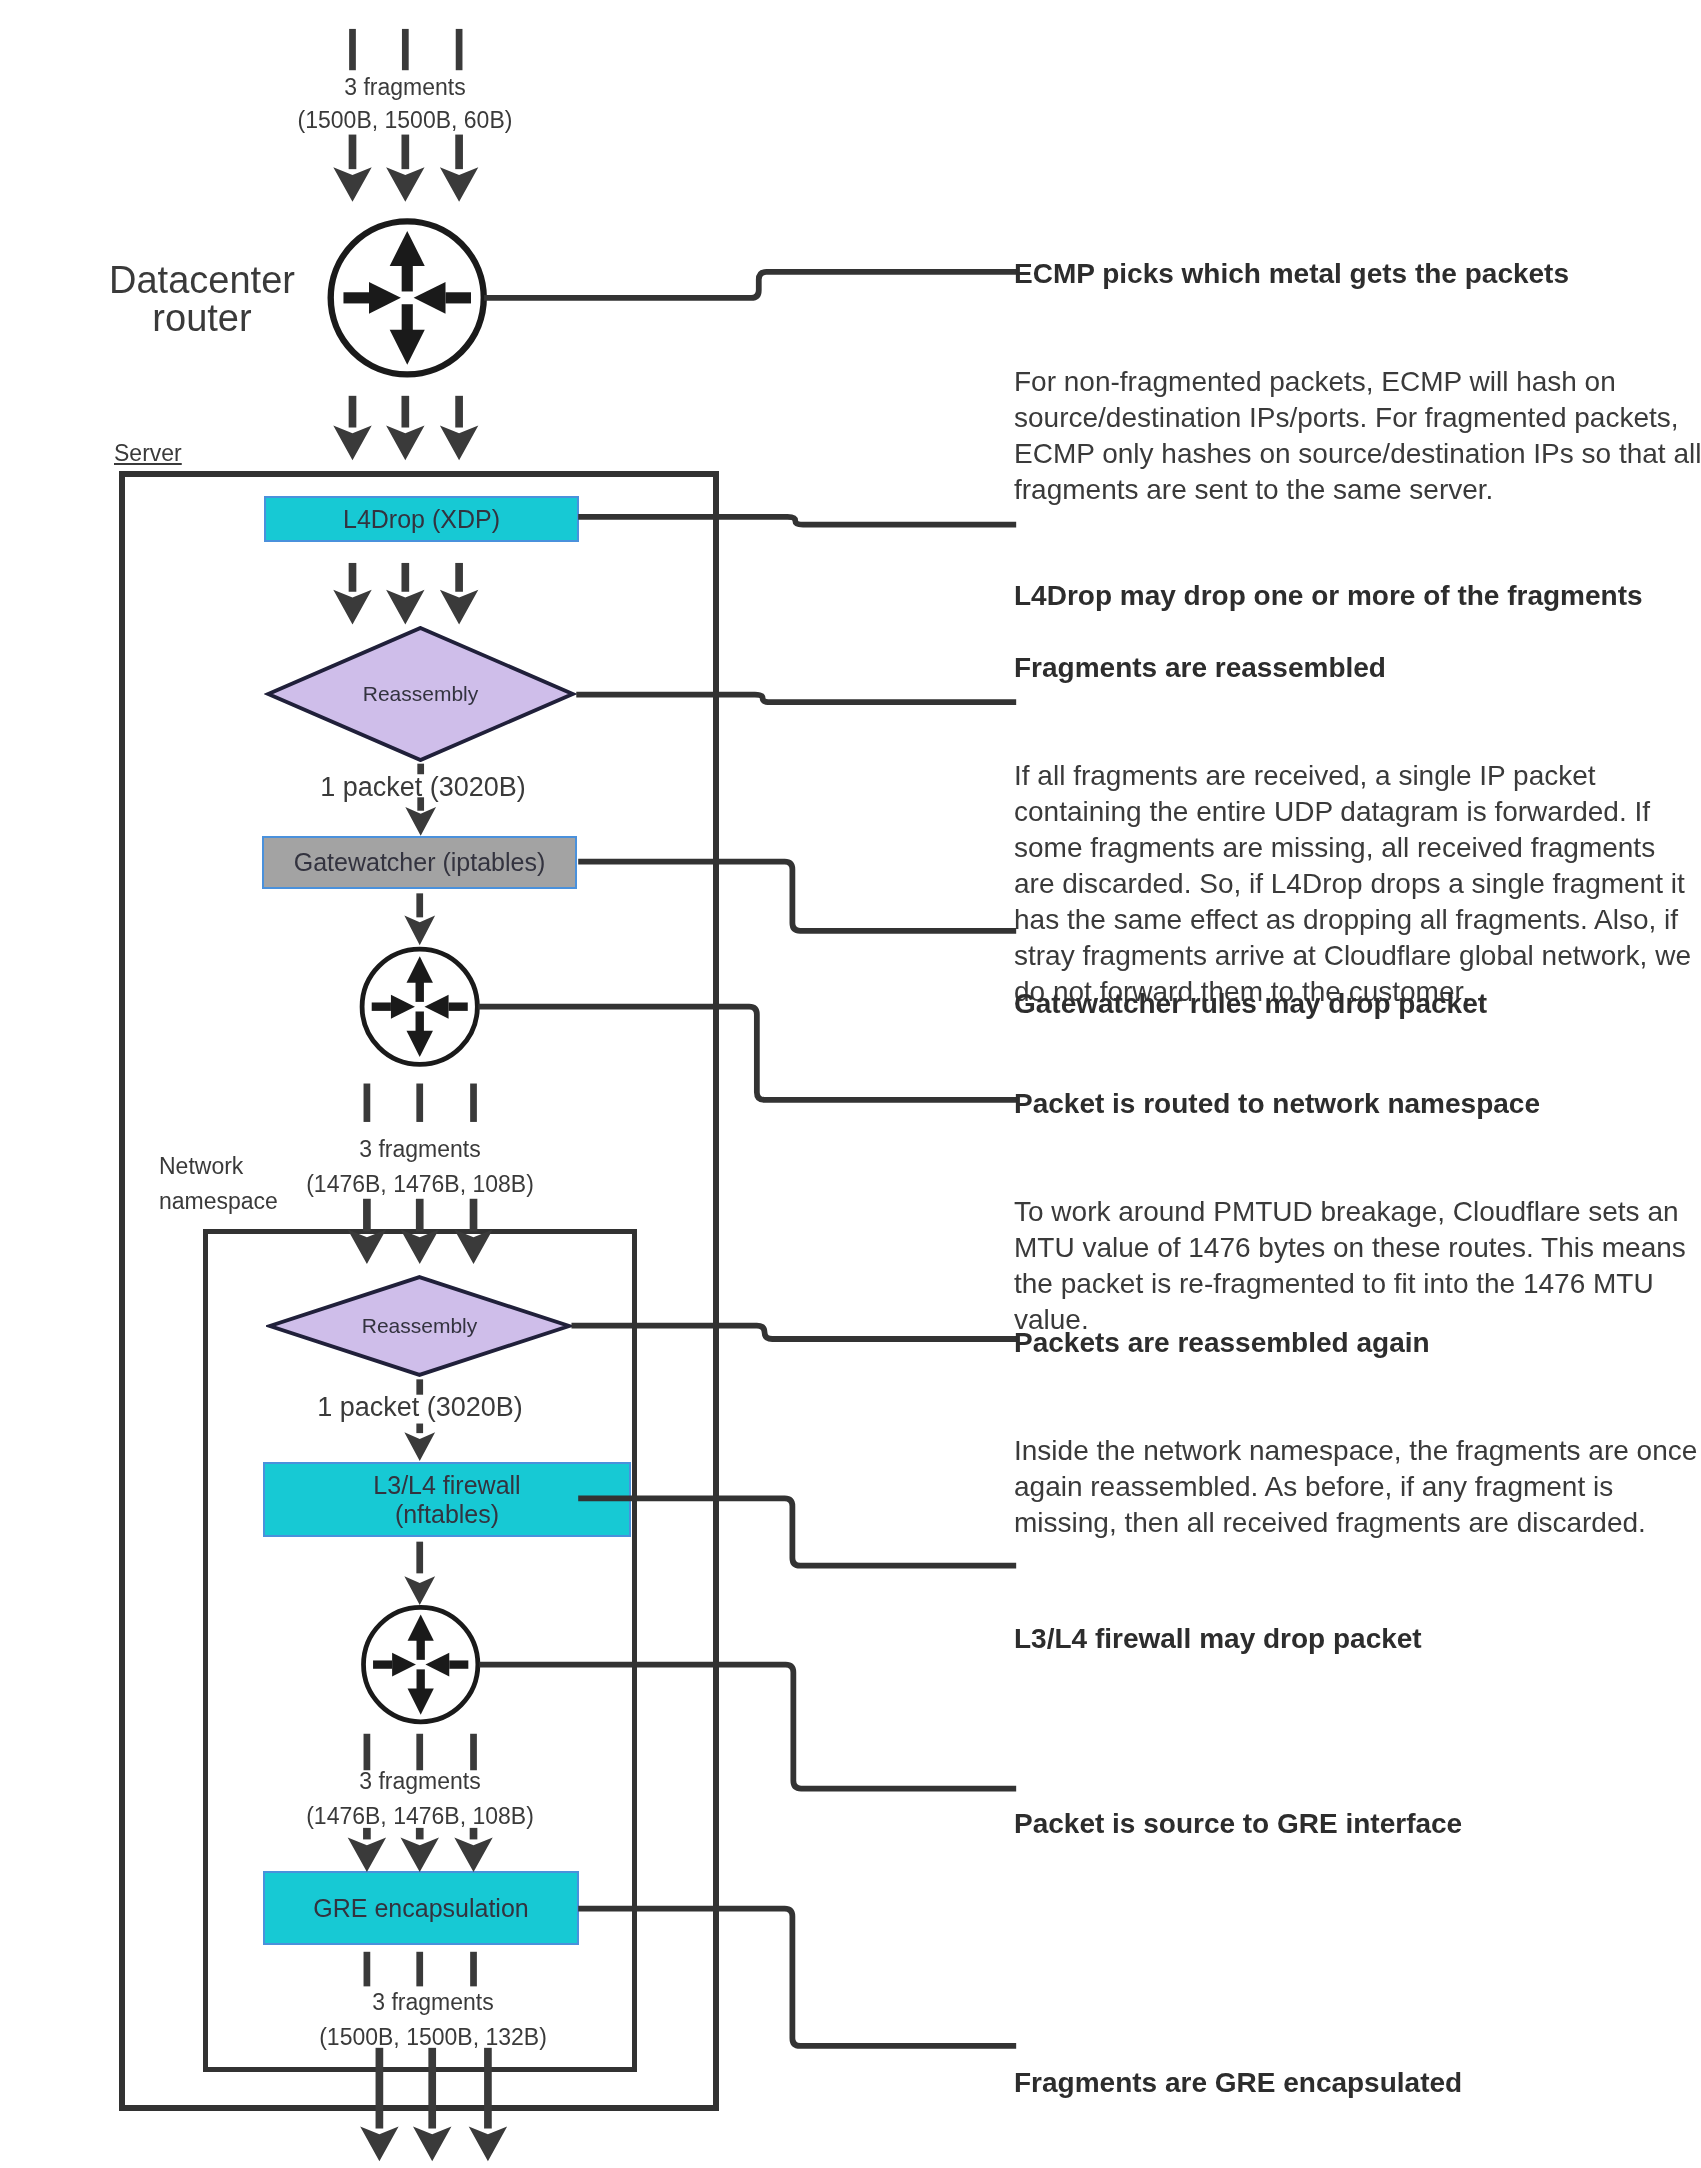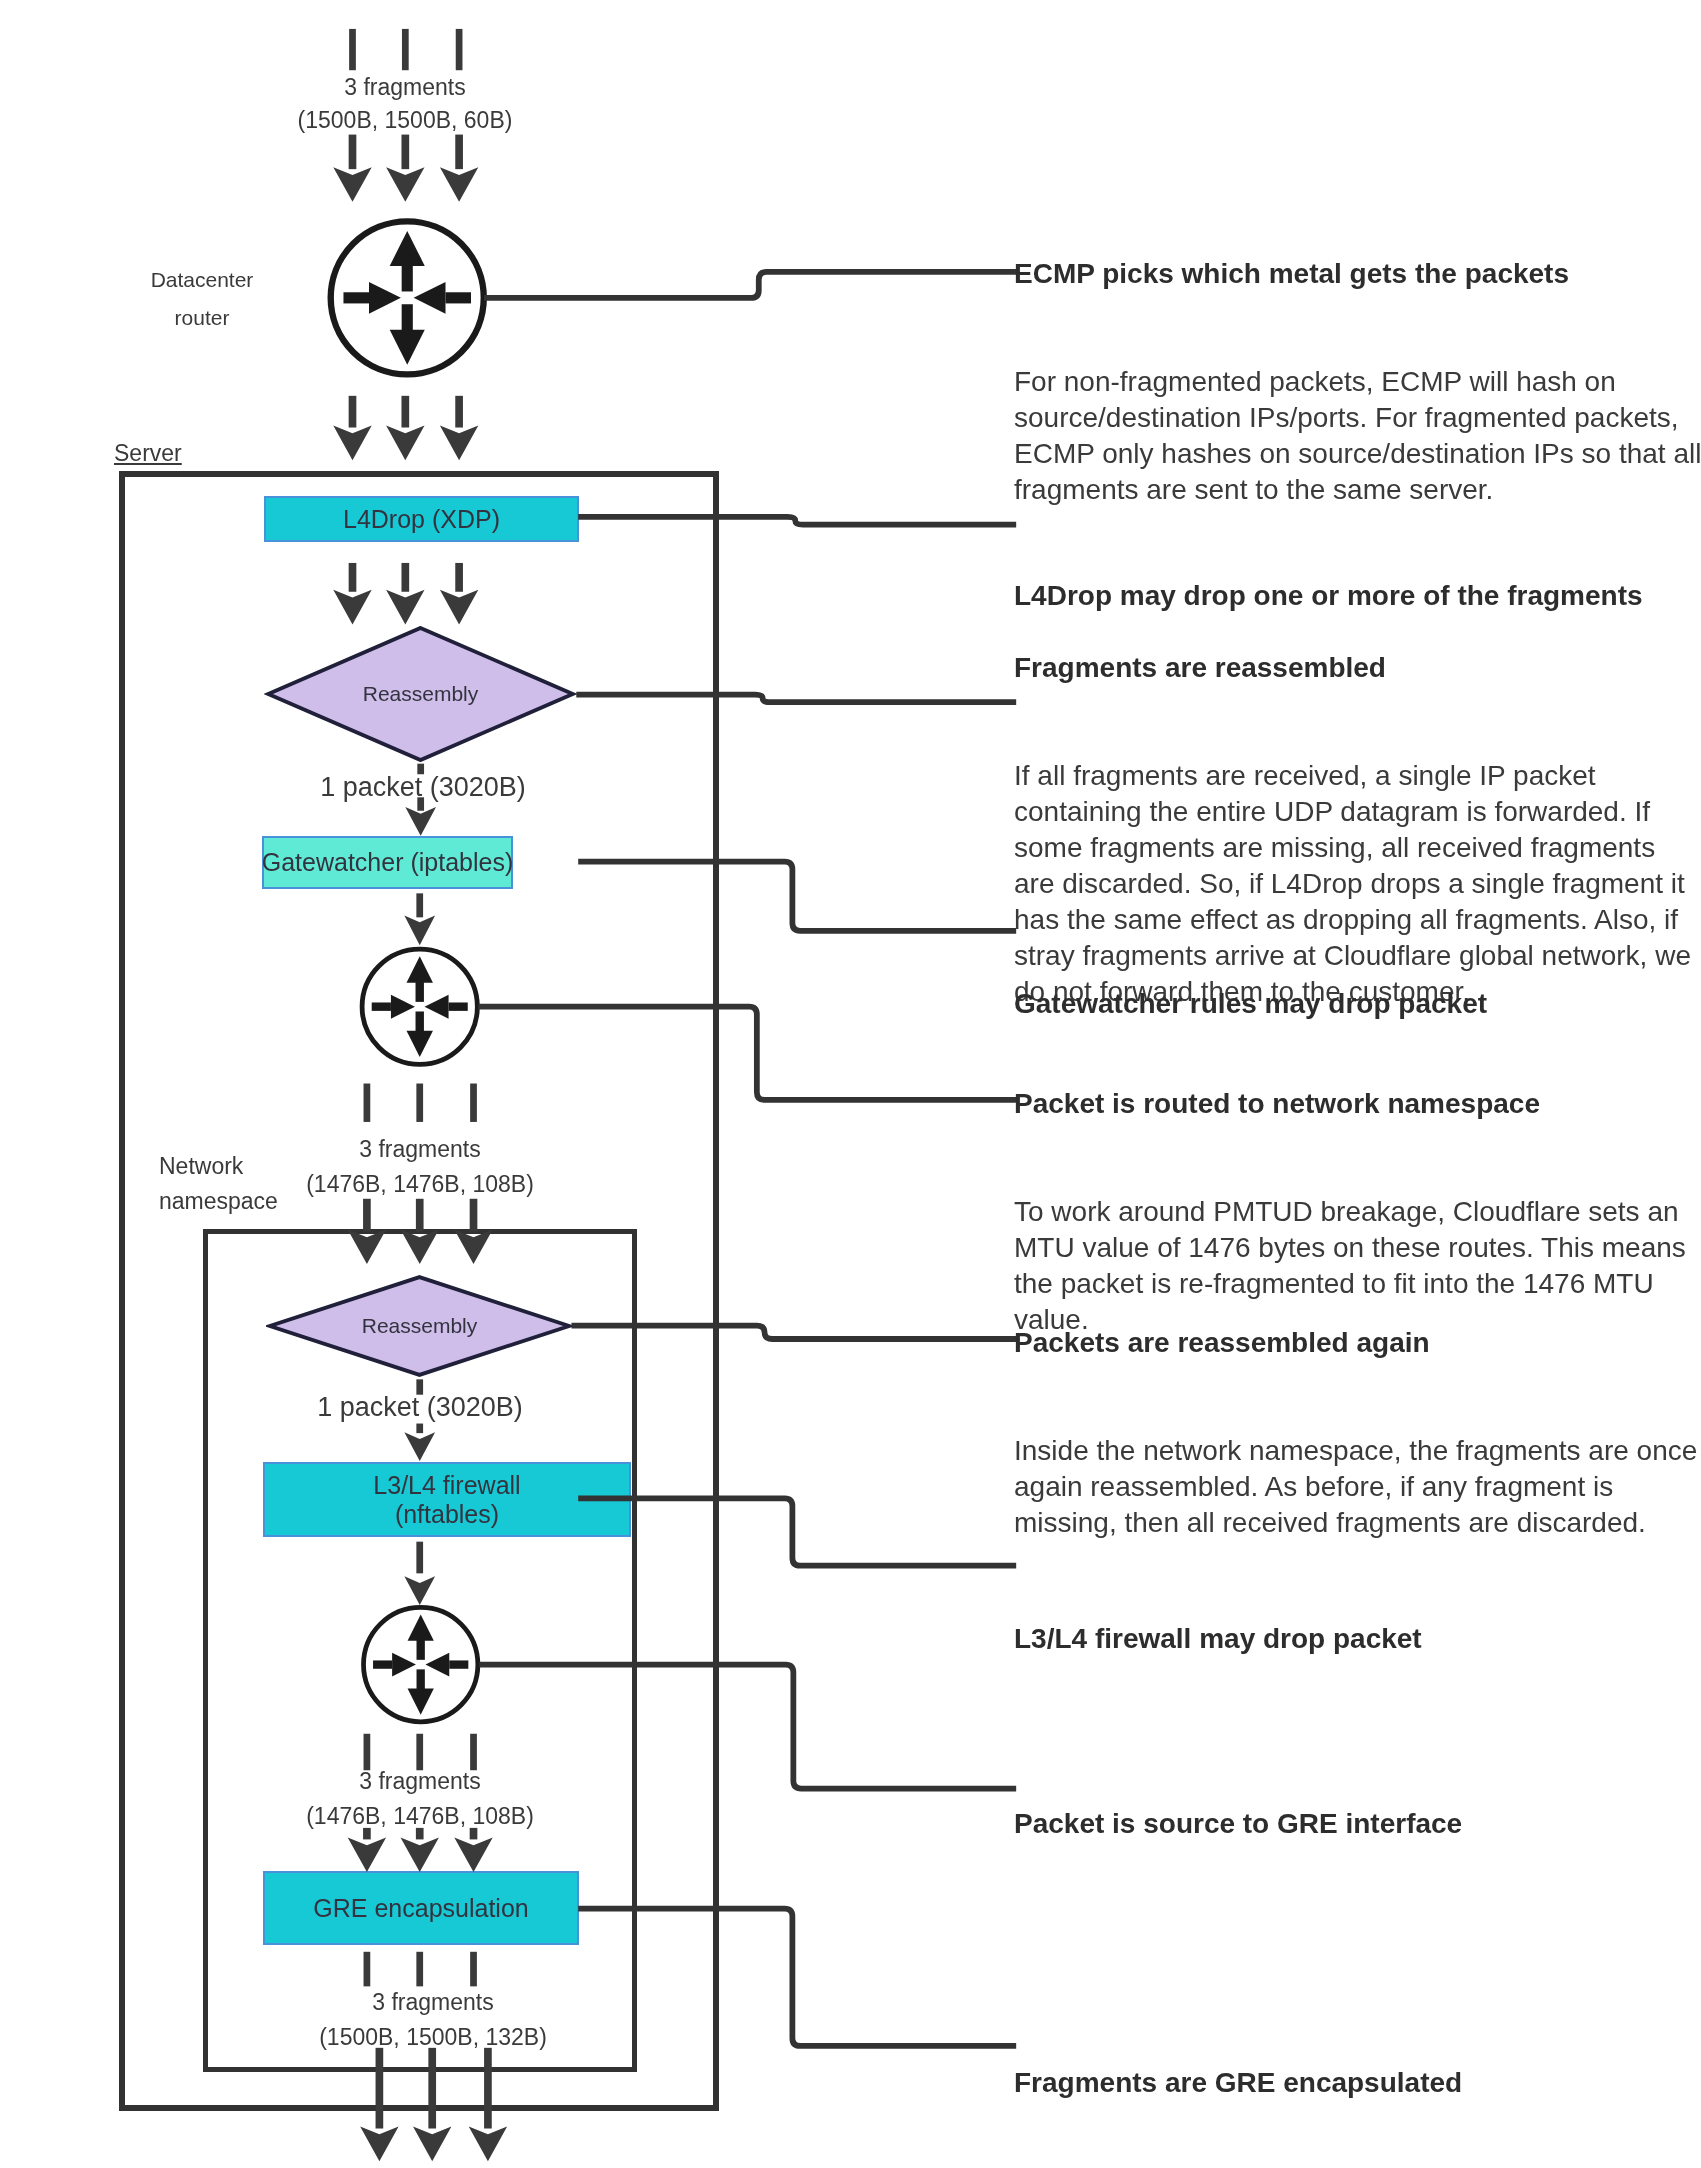--- a/index.html
+++ b/index.html
@@ -22,21 +22,21 @@
 </style>
 </head>
 <body>
 
 <div class="canvas">
 
   <div class="box outline" style="left:119px;top:471px;width:600px;height:1640px;"></div>
   <div class="box outline2" style="left:203px;top:1229px;width:434px;height:843px;"></div>
 
   <div class="box node" style="left: 264px; top: 496px; width: 315px; height: 46px; background-color: rgb(23, 201, 212); border-color: rgb(74, 145, 220);">L4Drop (XDP)</div>
-  <div class="box node" style="left: 262px; top: 836px; width: 251px; height: 53px; background-color: #5eead4; border-color: rgb(74, 145, 220);">Gatewatcher (iptables)</div>
+  <div class="box node" style="left: 262px; top: 836px; width: 315px; height: 53px; background-color: #a3a3a3; border-color: rgb(74, 145, 220);">Gatewatcher (iptables)</div>
   <div class="box node" style="left: 263px; top: 1462px; width: 368px; height: 75px; background-color: rgb(23, 201, 212); border-color: rgb(74, 145, 220);">L3/L4 firewall
 (nftables)</div>
   <div class="box node" style="left: 263px; top: 1871px; width: 316px; height: 74px; background-color: rgb(23, 201, 212); border-color: rgb(74, 145, 220);">GRE encapsulation</div>
 
   <div class="diamond" style="left:264px;top:626px;width:313px;height:136px;">
     <svg width="313" height="136" viewBox="0 0 326 142">
       <polygon points="163,2 322,71 163,140 4,71" stroke-width="4" style="fill: rgb(207, 190, 234); stroke: rgb(32, 32, 58);"></polygon>
     </svg>
     <div class="dlabel">Reassembly</div>
   </div>
@@ -176,21 +176,21 @@
       <path d="M498 1048 H780 Q788 1048 788 1056 V1137 Q788 1145 796 1145 H1058"></path>
       <path d="M595 1380 H788 Q796 1380 796 1387 Q796 1394 804 1394 H1058"></path>
       <path d="M602 1560 H817 Q825 1560 825 1568 V1622 Q825 1630 833 1630 H1058"></path>
       <path d="M499 1733 H818 Q826 1733 826 1741 V1854 Q826 1862 834 1862 H1058"></path>
       <path d="M602 1987 H817 Q825 1987 825 1995 V2122 Q825 2130 833 2130 H1058"></path>
     </g>
   </svg>
 
   <div class="lbl center" style="left:232px;top:71px;width:346px;font-size:23px;line-height:33px;">3 fragments
 (1500B, 1500B, 60B)</div>
-  <div class="lbl center" style="left:106px;top:261px;width:192px;font-size:21px;line-height:38px;">Datacenter
+  <div class="lbl center" style="left:106px;top:261px;width:192px;font-size:38px;line-height:38px;">Datacenter
 router</div>
   <div class="lbl" style="left:114px;top:440px;font-size:23px;text-decoration:underline;">Server</div>
   <div class="lbl center" style="left:279px;top:772px;width:288px;font-size:27px;">1 packet (3020B)</div>
   <div class="lbl center" style="left:247px;top:1132px;width:346px;font-size:23px;line-height:35px;">3 fragments
 (1476B, 1476B, 108B)</div>
   <div class="lbl" style="left:159px;top:1149px;font-size:23px;line-height:35px;">Network
 namespace</div>
   <div class="lbl center" style="left:276px;top:1392px;width:288px;font-size:27px;">1 packet (3020B)</div>
   <div class="lbl center" style="left:247px;top:1764px;width:346px;font-size:23px;line-height:35px;">3 fragments
 (1476B, 1476B, 108B)</div>

